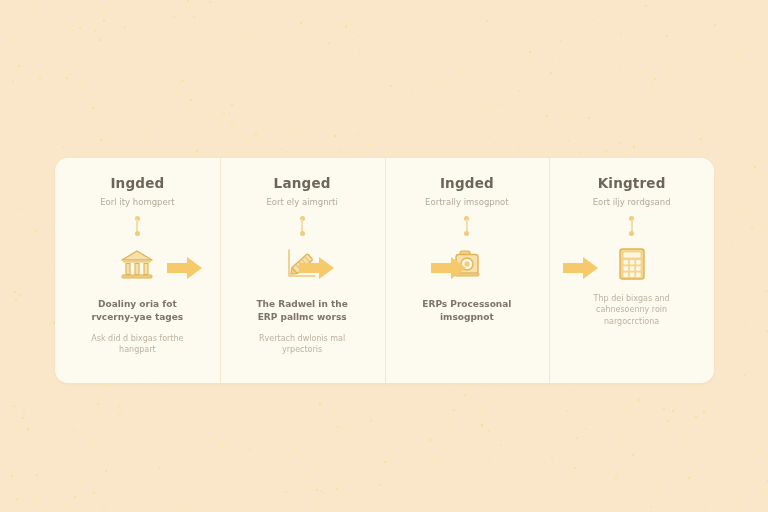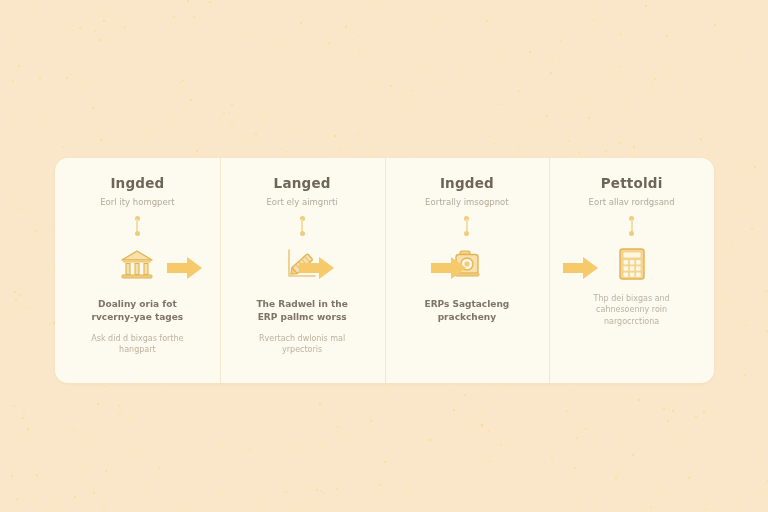--- a/index.html
+++ b/index.html
@@ -1116,26 +1116,26 @@
         </div>
       <div class="step-icon">
         <svg width="32" height="32" viewBox="0 0 32 32">
           <rect x="9" y="3" width="10" height="4" rx="1.4" fill="#f3d08a" stroke="#e2b352" stroke-width="1.1"></rect>
           <rect x="5" y="6.5" width="22" height="19" rx="2.6" fill="#f6e0ab" stroke="#e2b352" stroke-width="1.4"></rect>
           <circle cx="16" cy="16" r="6" fill="#fdf6e2" stroke="#e2b352" stroke-width="1.3"></circle>
           <circle cx="16" cy="16" r="2.6" fill="#f0cc7d"></circle>
           <rect x="4" y="25" width="24" height="3" rx="1.2" fill="#eecd80" stroke="#e2b352" stroke-width="1"></rect>
         </svg>
       </div>
-      <div class="step-body">ERPs Sagtacleng prackcheny</div>
+      <div class="step-body">ERPs Processonal imsogpnot</div>
     </div>
 
     <div class="step">
-      <div class="step-title">Pettoldi</div>
-      <div class="step-subtitle">Eort allav rordgsand</div>
+      <div class="step-title">Kingtred</div>
+      <div class="step-subtitle">Eort iljy rordgsand</div>
       <div class="bead">
           <span></span>
         </div>
       <div class="step-icon">
         <svg width="30" height="34" viewBox="0 0 30 34">
           <rect x="3" y="2" width="24" height="30" rx="2.6" fill="#f3d590" stroke="#e2b352" stroke-width="1.4"></rect>
           <rect x="6.5" y="5.5" width="17" height="5" rx="1" fill="#fdf6e2"></rect>
           <rect x="6.5" y="13" width="4.6" height="4.4" rx="1" fill="#fdf6e2"></rect>
           <rect x="12.8" y="13" width="4.6" height="4.4" rx="1" fill="#fdf6e2"></rect>
           <rect x="19" y="13" width="4.6" height="4.4" rx="1" fill="#fdf6e2"></rect>

